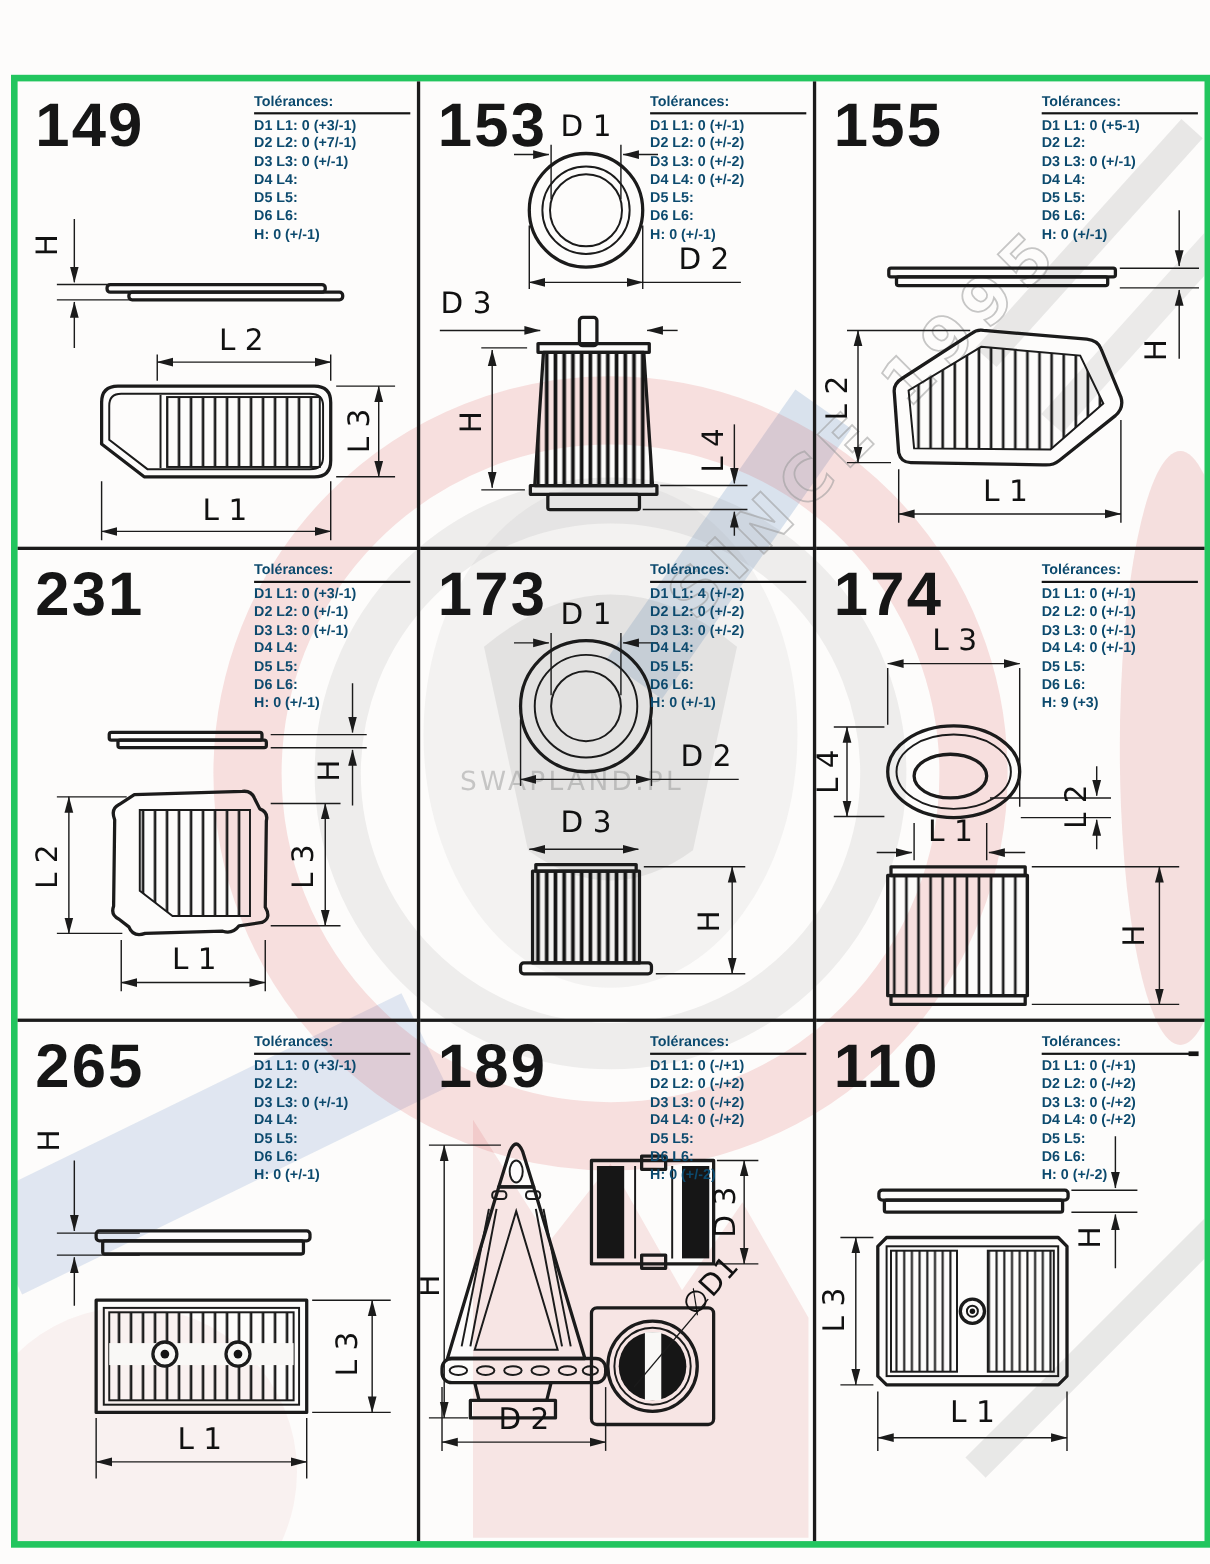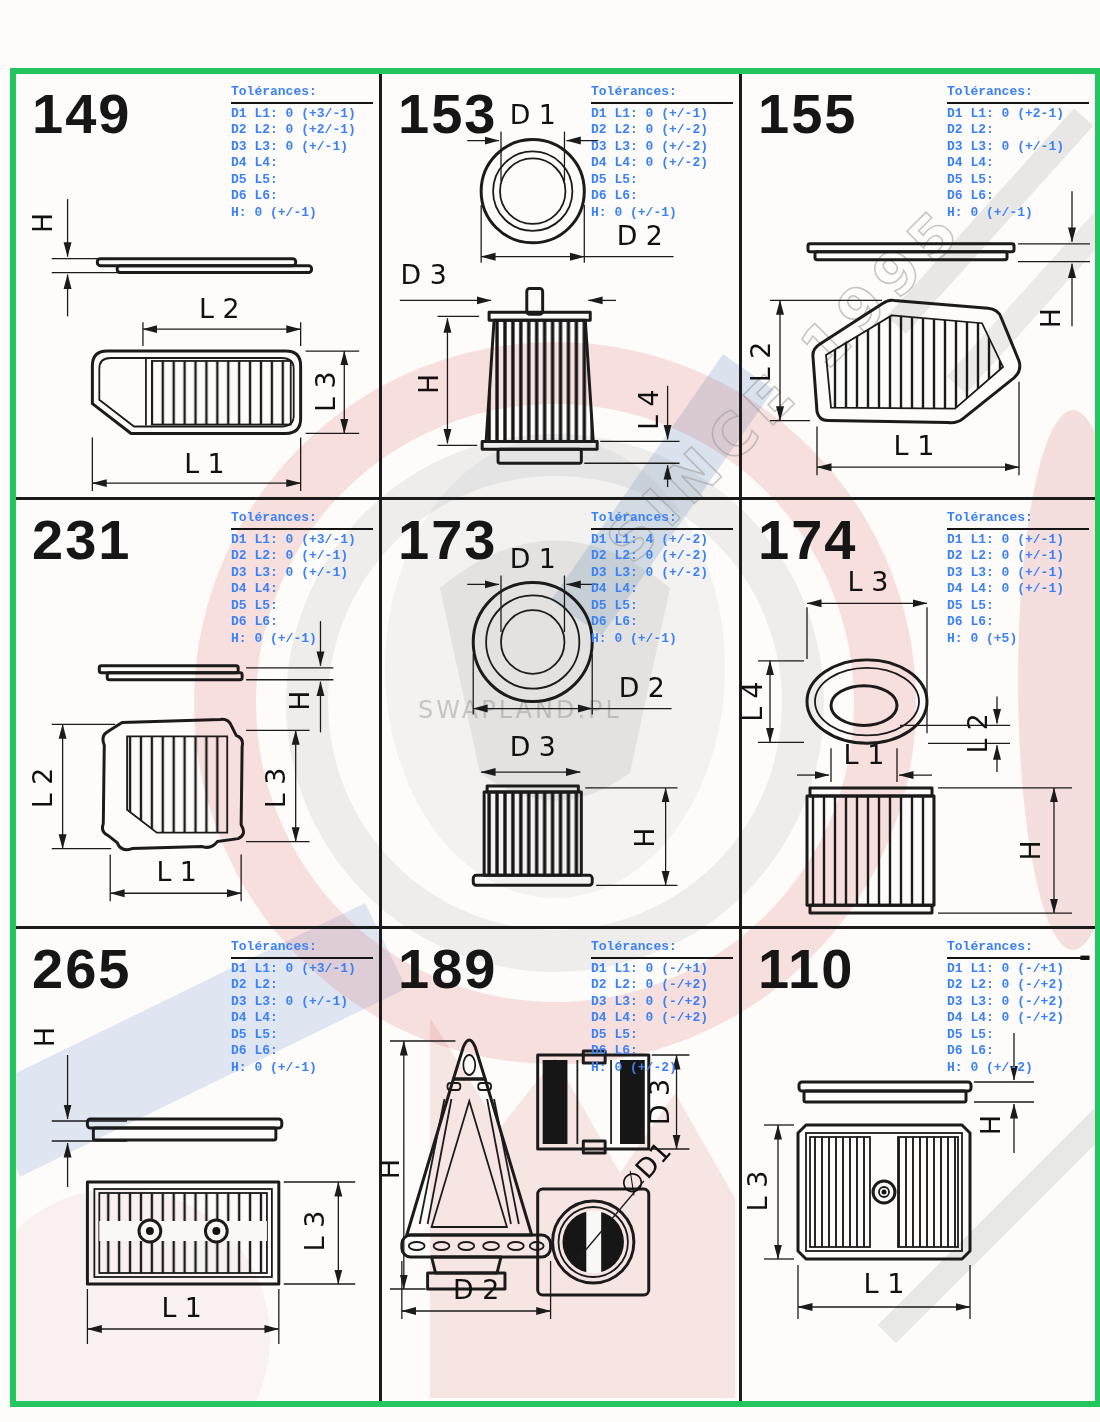--- a/index.html
+++ b/index.html
@@ -4,22 +4,22 @@
 <style>
   html,body{margin:0;padding:0}
   body{width:1100px;height:1422px;position:relative;background:#fdfcfb;font-family:"Liberation Sans",sans-serif;overflow:hidden}
   .wm-layer{position:absolute;left:10px;top:68px;width:1085px;height:1333px;overflow:hidden;z-index:0}
   .grid{position:absolute;left:10px;top:68px;border:6px solid #22c55e;display:grid;
         grid-template-columns:366px 360px 353px;grid-template-rows:426px 429px 472px;z-index:1}
   .cell{position:relative;background:transparent}
   .cell.bR{border-right:3px solid #1b1b1b}
   .cell.bB{border-bottom:3px solid #1b1b1b}
   .num{position:absolute;top:12px;left:16px;font-size:56px;font-weight:700;letter-spacing:2px;color:#161616;line-height:1}
-  .tol{position:absolute;top:10px;right:6px;width:142px;font-family:Liberation Mono, monospace;
-       font-weight:700;font-size:13px;line-height:16.5px;color:#3b82f6;z-index:3}
+  .tol{position:absolute;top:10px;right:6px;width:142px;font-family:Liberation Sans, sans-serif;
+       font-weight:700;font-size:13px;line-height:16.5px;color:#0c4a6e;z-index:3}
   .tol-title{border-bottom:2px solid #141414;padding-bottom:1px;margin-bottom:2px}
   .tol-row{white-space:pre}
   .corner-dash{position:absolute;top:8px;right:4px;font-size:36px;font-weight:700;color:#141414;line-height:1;z-index:4}
   svg.draw{position:absolute;inset:0;width:100%;height:100%;z-index:2}
   .o{fill:none;stroke:#1b1b1b;stroke-width:3;stroke-linejoin:round;stroke-linecap:round}
   .t{fill:none;stroke:#1b1b1b;stroke-width:1.8}
   .d{fill:none;stroke:#1b1b1b;stroke-width:1.3}
   .lbl{font-family:"DejaVu Sans",sans-serif;font-size:27px;fill:#111}
   .wm-big{font-family:"DejaVu Sans",sans-serif;font-weight:700}
 </style>
@@ -63,21 +63,21 @@
 </div>
 
 <div class="grid">
 
   <section class="cell bR bB">
     <div class="num">149</div>
     <div class="tol">
       <div class="tol-title">Tolérances:</div>
       <div>
           <div class="tol-row">D1 L1: 0 (+3/-1)</div>
-          <div class="tol-row">D2 L2: 0 (+2/-1)</div>
+          <div class="tol-row">D2 L2: 0 (+7/-1)</div>
           <div class="tol-row">D3 L3: 0 (+/-1)</div>
           <div class="tol-row">D4 L4:</div>
           <div class="tol-row">D5 L5:</div>
           <div class="tol-row">D6 L6:</div>
           <div class="tol-row">H: 0 (+/-1)</div>
         </div>
     </div>
     <svg class="draw" viewBox="0 0 366 426" preserveAspectRatio="none">
       <rect x="82" y="186" width="200" height="7" rx="3" class="o" stroke-width="2.2"></rect>
       <rect x="102" y="193" width="196" height="7" rx="3" class="o" stroke-width="2.2"></rect>
@@ -153,21 +153,21 @@
       <line class="d" x1="288" y1="416" x2="288" y2="394" marker-end="url(#arr)"></line>
       <text class="lbl" x="270" y="346" text-anchor="middle" transform="rotate(-90 270 338)">L 4</text>
     </svg>
   </section>
 
   <section class="cell bB">
     <div class="num">155</div>
     <div class="tol">
       <div class="tol-title">Tolérances:</div>
       <div>
-          <div class="tol-row">D1 L1: 0 (+2-1)</div>
+          <div class="tol-row">D1 L1: 0 (+5-1)</div>
           <div class="tol-row">D2 L2:</div>
           <div class="tol-row">D3 L3: 0 (+/-1)</div>
           <div class="tol-row">D4 L4:</div>
           <div class="tol-row">D5 L5:</div>
           <div class="tol-row">D6 L6:</div>
           <div class="tol-row">H: 0 (+/-1)</div>
         </div>
     </div>
     <svg class="draw" viewBox="0 0 353 426" preserveAspectRatio="none">
       <rect class="o" stroke-width="2.2" x="66" y="171" width="206" height="8" rx="2"></rect>
@@ -276,21 +276,21 @@
     <div class="num">174</div>
     <div class="tol">
       <div class="tol-title">Tolérances:</div>
       <div>
           <div class="tol-row">D1 L1: 0 (+/-1)</div>
           <div class="tol-row">D2 L2: 0 (+/-1)</div>
           <div class="tol-row">D3 L3: 0 (+/-1)</div>
           <div class="tol-row">D4 L4: 0 (+/-1)</div>
           <div class="tol-row">D5 L5:</div>
           <div class="tol-row">D6 L6:</div>
-          <div class="tol-row">H: 0 (+5)</div>
+          <div class="tol-row">H: 9 (+3)</div>
         </div>
     </div>
     <svg class="draw" viewBox="0 0 353 429" preserveAspectRatio="none">
       <text class="lbl" x="126" y="92" text-anchor="middle">L 3</text>
       <line class="d" x1="65" y1="104" x2="185" y2="104" marker-start="url(#arr)" marker-end="url(#arr)"></line>
       <line class="d" x1="65" y1="108" x2="65" y2="160"></line>
         <line class="d" x1="185" y1="108" x2="185" y2="235"></line>
       <ellipse class="o" stroke-width="5" cx="125" cy="203" rx="60" ry="42"></ellipse>
       <ellipse class="t" cx="125" cy="203" rx="52" ry="34"></ellipse>
       <ellipse class="o" stroke-width="2.5" cx="122" cy="207" rx="33" ry="20"></ellipse>

